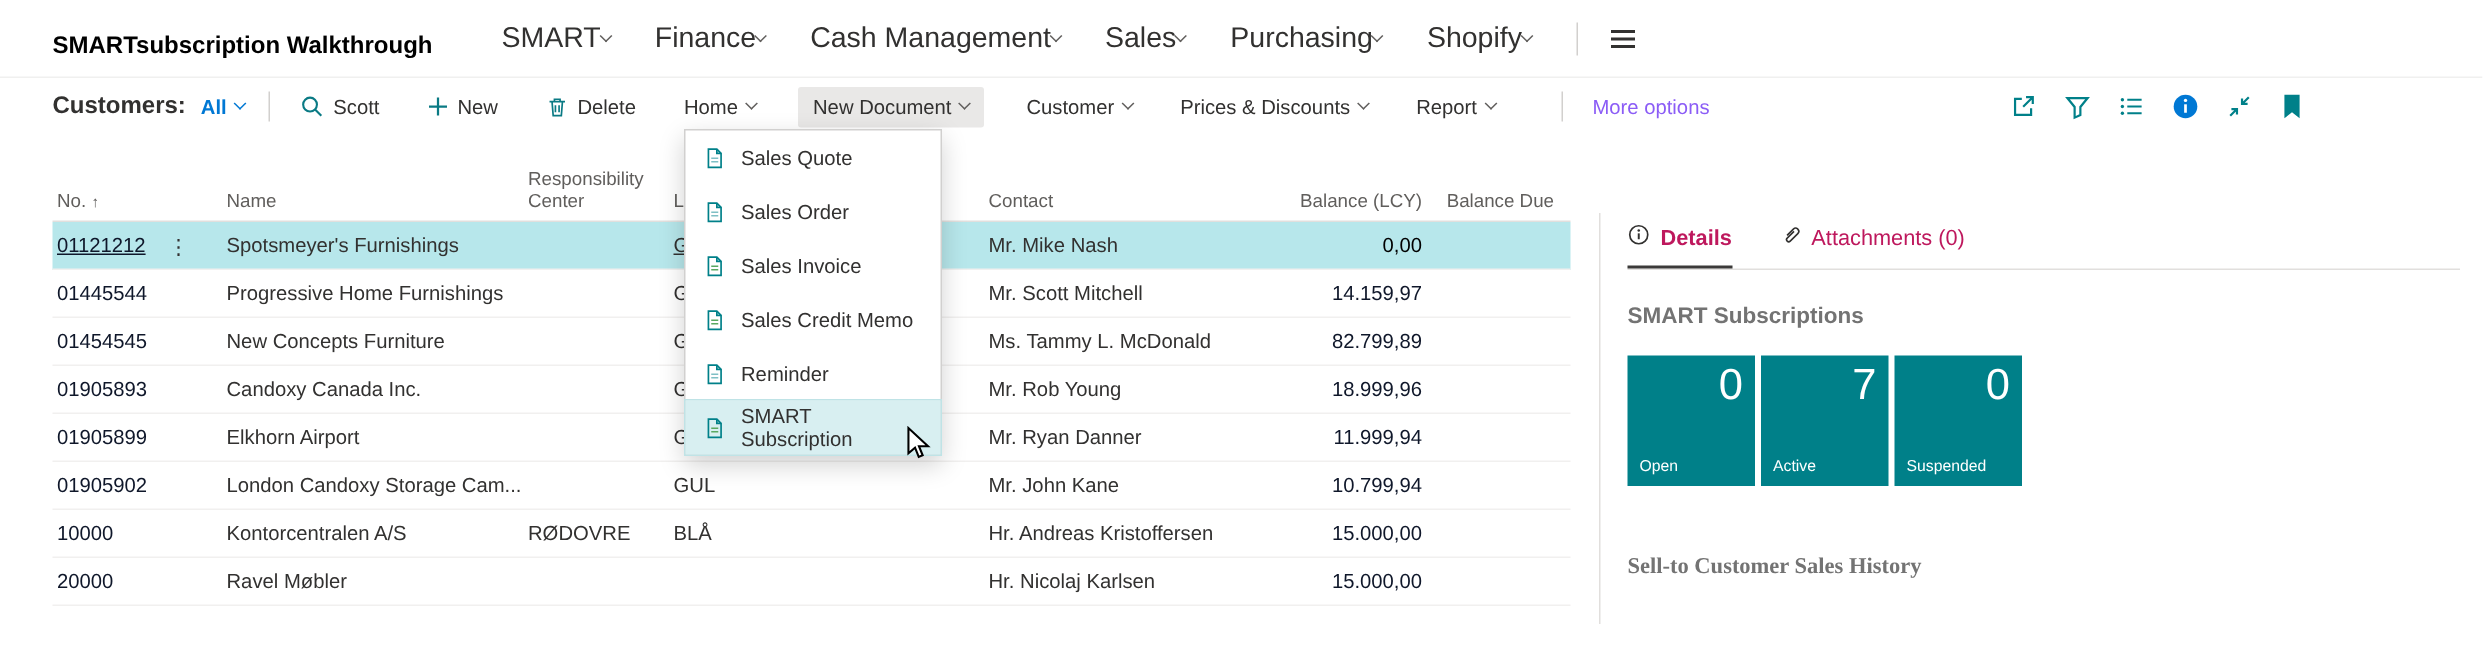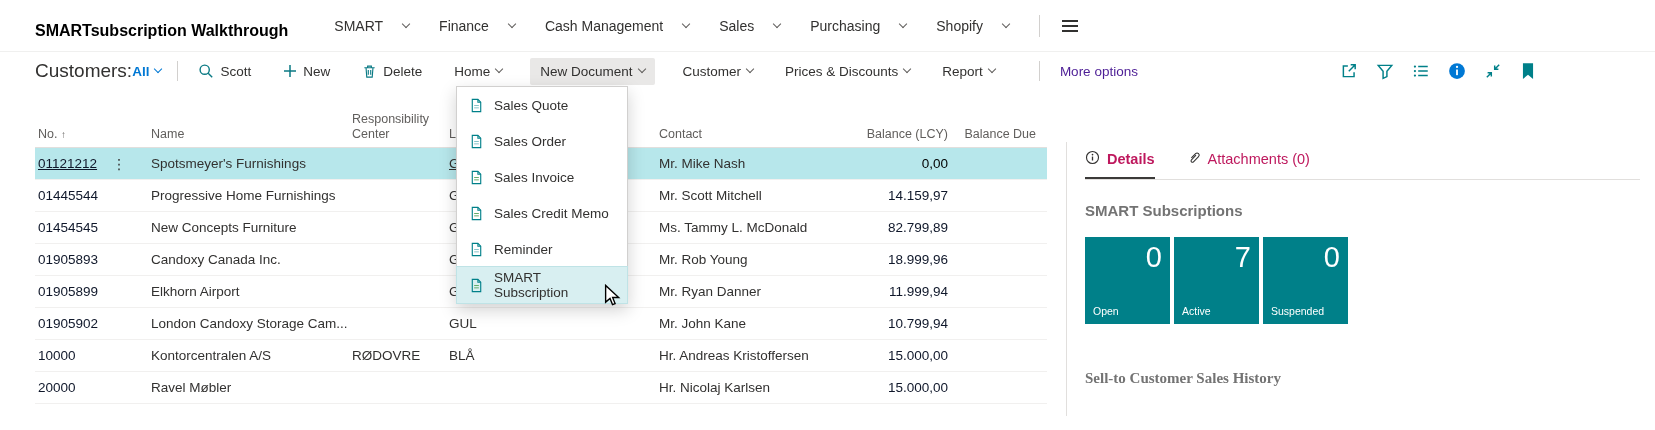--- a/index.html
+++ b/index.html
@@ -4,35 +4,35 @@
 <style>
   * { box-sizing: border-box; margin: 0; padding: 0; }
   html,body { width:1655px; height:430px; overflow:hidden; background:#fff;
     font-family:"Liberation Sans", sans-serif; color:#323130; }
   .app { position:relative; width:1655px; height:430px; background:#fff; }
 
   
   .topbar { display:flex; align-items:center; height:52px; padding-left:35px; border-bottom:1px solid #f0f0ef; }
   .app-title { font-size:16px; font-weight:700; color:#000; white-space:nowrap;margin-top:11px; }
   .topnav { display:flex; align-items:center; gap:30px; margin-left:46px; }
-  .nav-item { display:flex; align-items:center; gap:20px; font-size:14px; color:#323130; cursor:pointer; white-space:nowrap; }
+  .nav-item { display:flex; align-items:center; gap:0; font-size:19px; color:#323130; cursor:pointer; white-space:nowrap; }
   .chev { display:inline-block; width:6px; height:6px; border-right:1.4px solid #605e5c; border-bottom:1.4px solid #605e5c; transform:rotate(45deg); margin-top:-4px; }
   .topbar-sep { width:1px; height:22px; background:#d2d0ce; margin:0 22px 0 30px; }
   .burger { display:flex; flex-direction:column; gap:3px; cursor:pointer; }
   .burger i { display:block; width:16px; height:2px; background:#323130; }
 
   
   .actionbar { position:relative; display:flex; align-items:center; height:38px; padding-left:35px; font-size:13.5px; }
-  .ab-context { font-weight:400; font-size:19px; }
+  .ab-context { font-weight:700; font-size:16px; margin-right:10px; }
   .ab-filter { display:flex; align-items:center; gap:6px; color:#0078d4; font-weight:600; cursor:pointer; }
   .ab-sep { width:1px; height:20px; background:#d2d0ce; margin:0 16px; }
   .ab-item { display:flex; align-items:center; gap:6px; margin-right:24px; color:#323130; cursor:pointer; background:none; border:none; font:inherit; white-space:nowrap; padding:6px 4px; border-radius:2px; }
   .ab-item.open { background:#e9e8e7; padding:6px 10px; }
   .ab-item svg { display:block; }
-  .muted { color:#4c1d95; }
+  .muted { color:#8b5cf6; }
   .ab-icons { position:absolute; left:1338px; top:0; height:100%; display:flex; align-items:center; gap:14px; }
   .icon-btn { background:none; border:none; padding:2px; cursor:pointer; display:flex; }
 
   
   .content { position:relative; height:340px; }
   .content-sep { position:absolute; left:1066px; top:52px; bottom:14px; width:1px; background:#e1dfdd; }
 
   
   .list-area { position:absolute; left:35px; top:14px; width:1012px; }
   .thead { display:flex; align-items:flex-end; height:44px; border-bottom:1px solid #e1dfdd; font-size:12.5px; color:#605e5c; }

